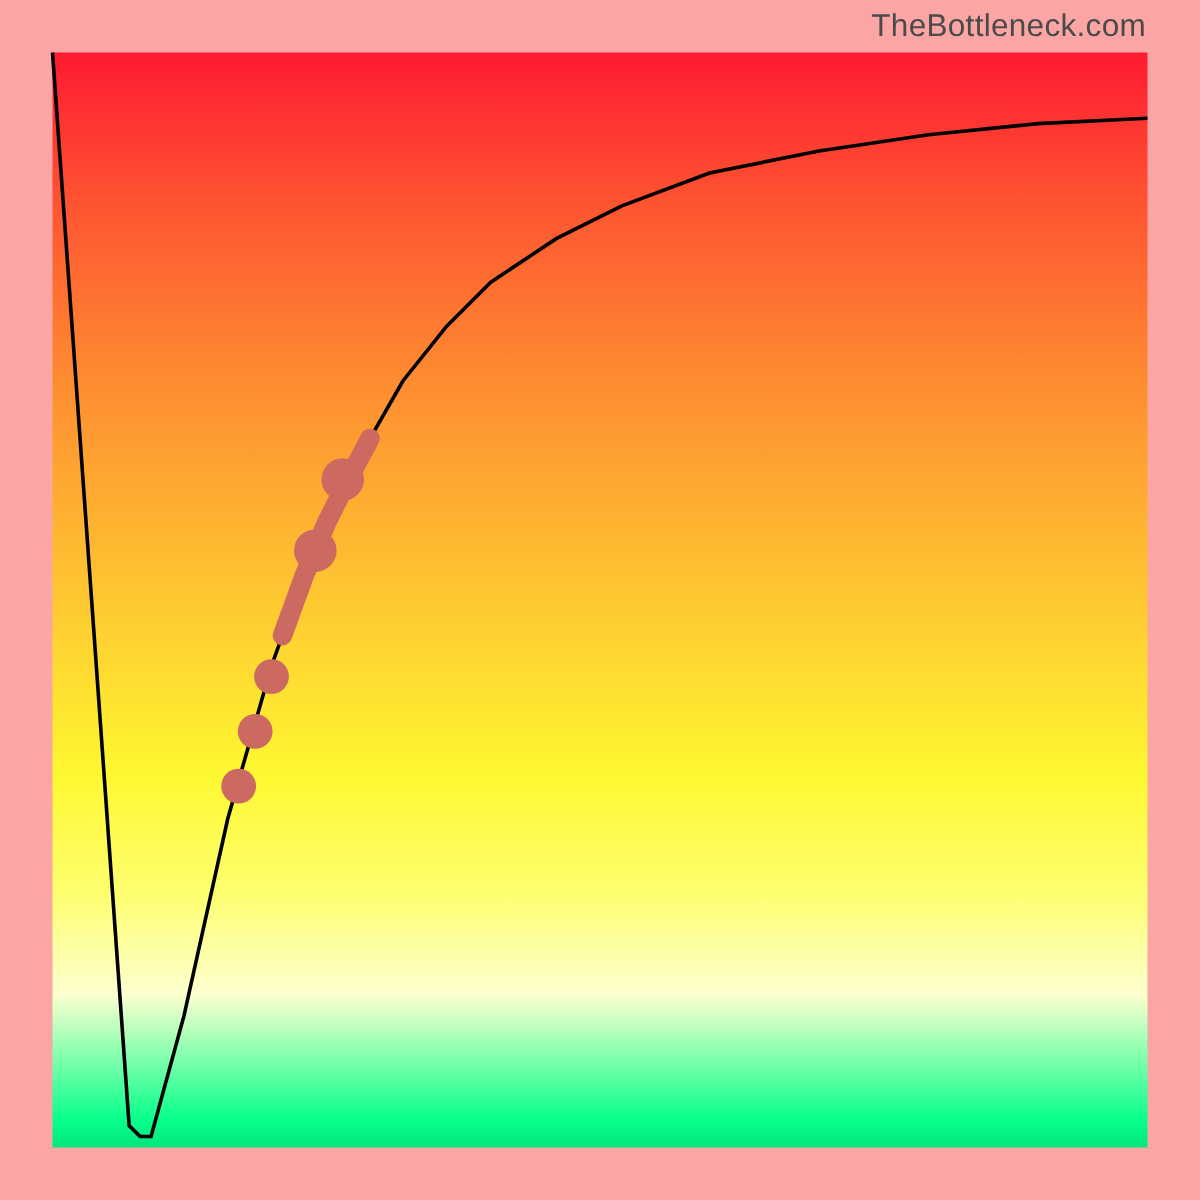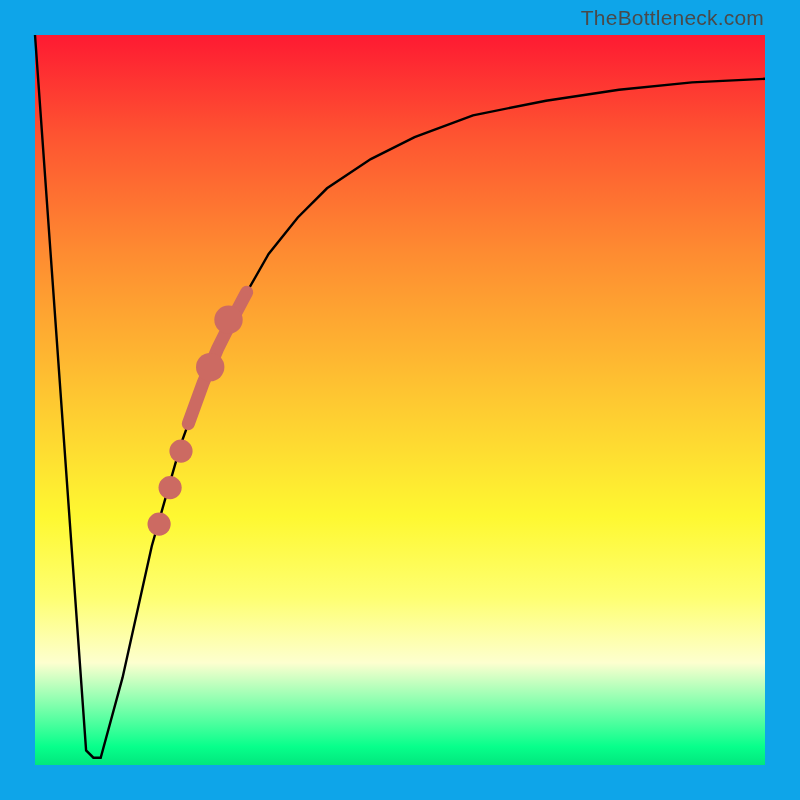--- a/index.html
+++ b/index.html
@@ -8,21 +8,21 @@
     width: 800px;
     height: 800px;
     overflow: hidden;
     background: #000;
     font-family: Arial, Helvetica, sans-serif;
   }
   .frame {
     position: relative;
     width: 800px;
     height: 800px;
-    background: #0ea5e9;
+    background: #fca5a5;
   }
   .plot {
     position: absolute;
     left: 35px;
     top: 35px;
     width: 730px;
     height: 730px;
     background: linear-gradient(
       to bottom,
       #fe1a32 0%,

